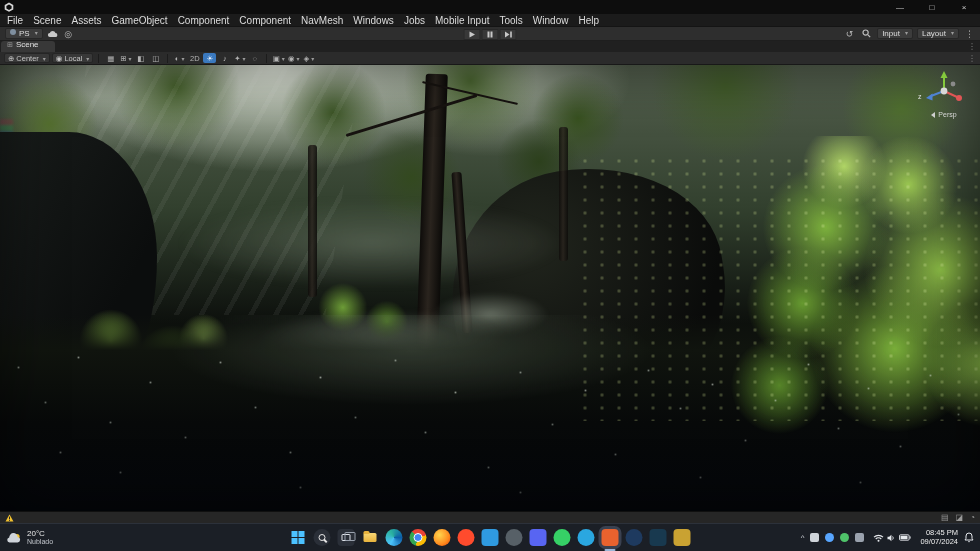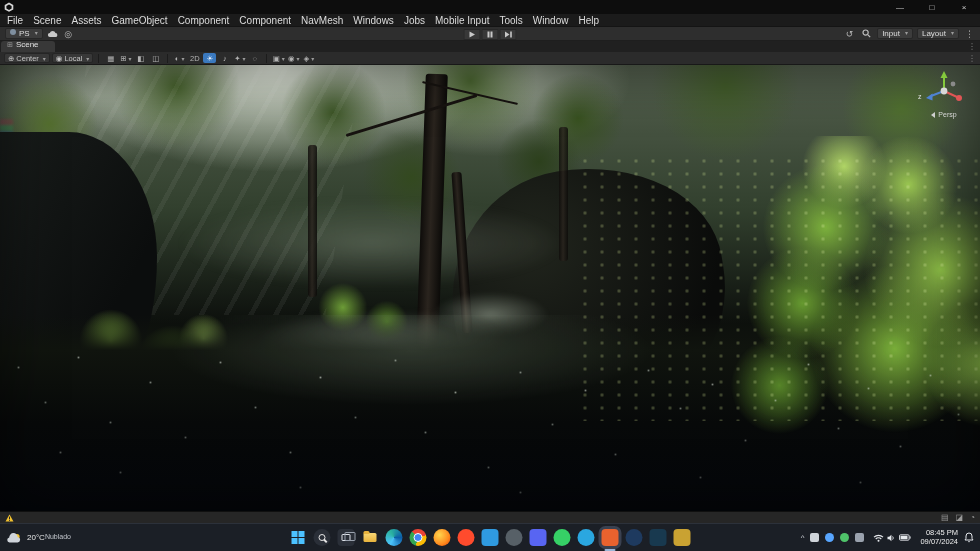--- a/index.html
+++ b/index.html
@@ -145,21 +145,21 @@
   .persp-tri{width:0;height:0;border-top:3px solid transparent;border-bottom:3px solid transparent;border-right:4px solid #cfcfcf}
 
   
   .statusbar{position:absolute;left:0;right:0;bottom:28px;height:12px;background:#262626;border-top:1px solid #101010;display:flex;align-items:center;gap:4px;padding:0 5px;font-size:8px}
   .warn-text{color:#eda73c;white-space:nowrap}
   .status-icons{margin-left:auto;display:flex;gap:7px;color:#999;font-size:8px}
 
   
   .taskbar{position:absolute;left:0;right:0;bottom:0;height:28px;background:#1b1f26;border-top:1px solid #2c313a}
   .weather{position:absolute;left:6px;top:0;bottom:0;display:flex;align-items:center;gap:5px;color:#e8e8e8}
-  .weather-txt{display:flex;flex-direction:row;justify-content:center}
+  .weather-txt{display:flex;flex-direction:column;justify-content:center}
   .weather-temp{font-size:8px;line-height:9px}
   .weather-cond{font-size:7px;line-height:8px;color:#c2c6cc}
   .apps{position:absolute;left:50%;top:0;bottom:0;transform:translateX(-50%);display:flex;gap:7px;align-items:center}
   .app{width:17px;height:17px;border-radius:4px;position:relative;display:flex;align-items:center;justify-content:center;flex:0 0 auto}
   .app.round{border-radius:50%}
   .app.active{box-shadow:0 0 0 3px #3a4150;background-clip:padding-box}
   .app.active::after{content:"";position:absolute;bottom:-5px;left:3px;right:3px;height:2px;border-radius:1px;background:#9ab6d8}
   .glyph-start{width:13px;height:13px;display:grid;grid-template-columns:6px 6px;grid-template-rows:6px 6px;gap:1px}
   .glyph-start span{background:#4cc2ff}
   .i-search{background:#2a2f38}

